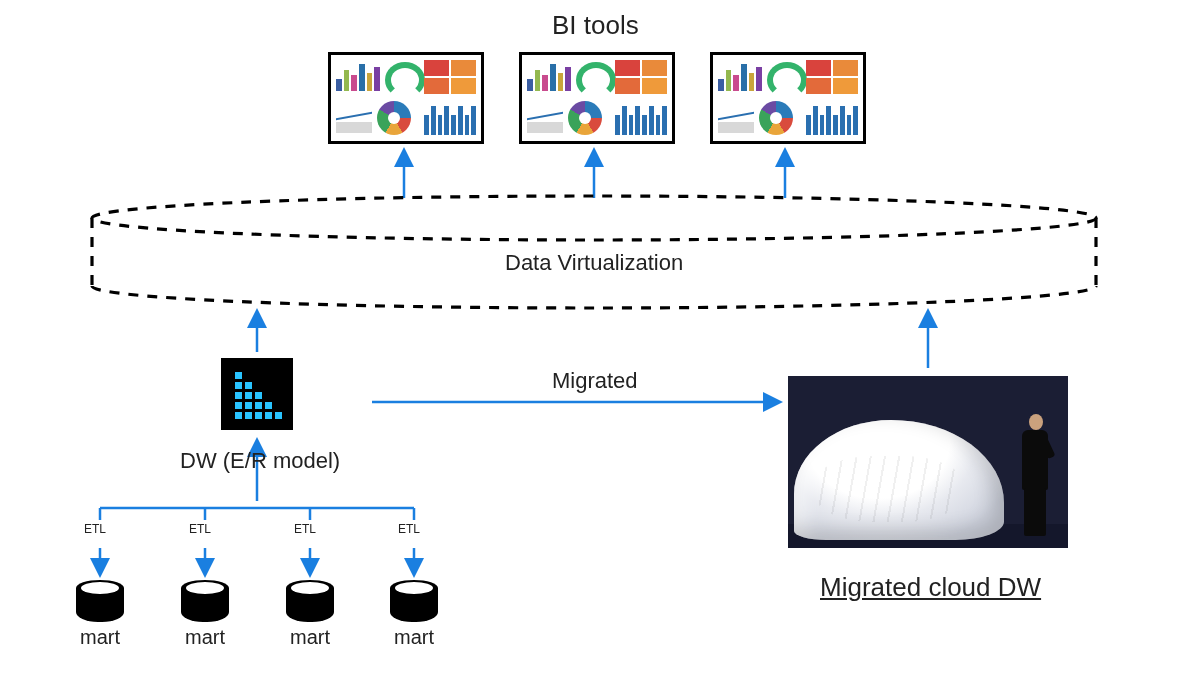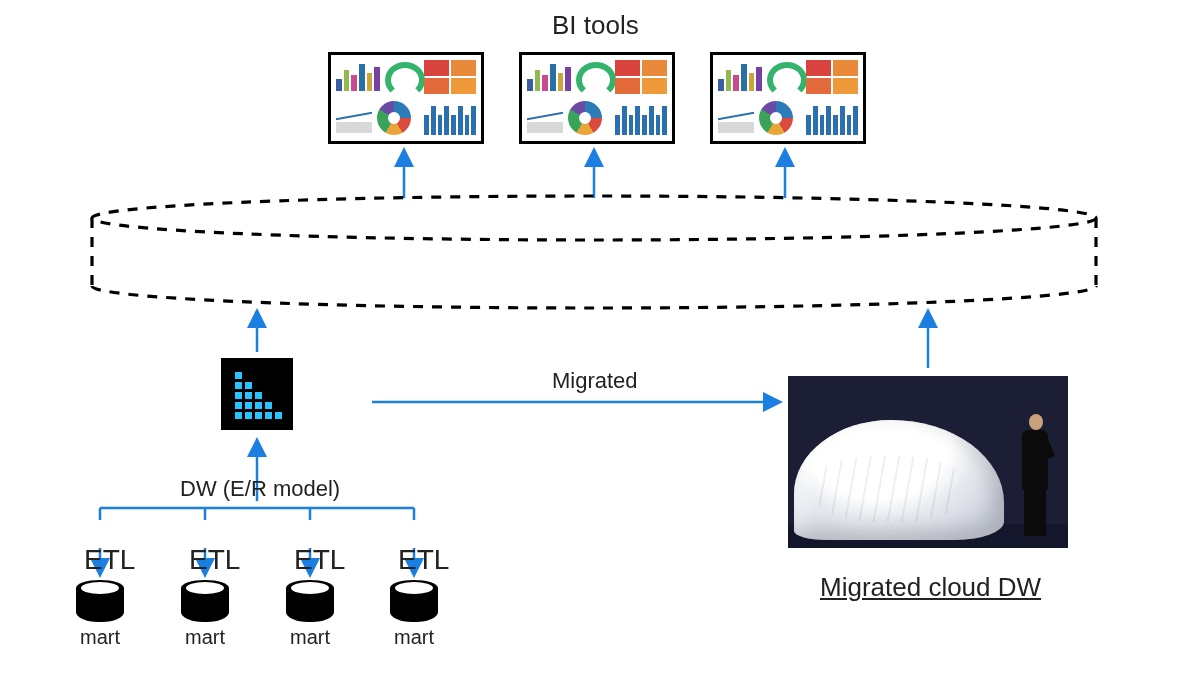--- a/index.html
+++ b/index.html
@@ -19,23 +19,22 @@
   }
   .label {
     position: absolute;
     font-size: 22px;
     color: #222;
     white-space: nowrap;
   }
   .label.big { font-size: 26px; }
   .etl {
     position: absolute;
-    font-size: 28px;
+    font-size: 12px;
     color: #222;
-    margin-top: 22px;
   }
   .mart {
     position: absolute;
     font-size: 20px;
     color: #222;
     text-align: center;
     width: 60px;
   }
 
   
@@ -276,20 +275,21 @@
     <line x1="414" y1="548" x2="414" y2="573" stroke="#1a7fe0" stroke-width="2.5" marker-end="url(#ah)"></line>
 
     <g stroke="#000" stroke-width="3.2" fill="none" stroke-dasharray="10 9">
       <ellipse cx="594" cy="218" rx="502" ry="22"></ellipse>
       <line x1="92" y1="218" x2="92" y2="286"></line>
       <line x1="1096" y1="218" x2="1096" y2="286"></line>
       <path d="M92,286 A502,22 0 0 0 1096,286"></path>
     </g>
   </svg>
 
+  <div class="label" style="left:505px; top:250px;">Data Virtualization</div>
 
   <div class="label" style="left:552px; top:368px;">Migrated</div>
 
   <div class="dwbox" style="left:221px; top:358px;">
     <svg viewBox="0 0 72 72">
       <g fill="#29c4ff">
         <rect x="14" y="14" width="7" height="7"></rect>
         <rect x="14" y="24" width="7" height="7"></rect>
         <rect x="24" y="24" width="7" height="7"></rect>
         <rect x="14" y="34" width="7" height="7"></rect>
@@ -301,21 +301,21 @@
         <rect x="44" y="44" width="7" height="7"></rect>
         <rect x="14" y="54" width="7" height="7"></rect>
         <rect x="24" y="54" width="7" height="7"></rect>
         <rect x="34" y="54" width="7" height="7"></rect>
         <rect x="44" y="54" width="7" height="7"></rect>
         <rect x="54" y="54" width="7" height="7"></rect>
       </g>
     </svg>
   </div>
 
-  <div class="label" style="left:180px; top:448px;margin-top:28px;">DW (E/R model)</div>
+  <div class="label" style="left:180px; top:448px;">DW (E/R model)</div>
 
   <div class="etl" style="left:84px;  top:522px;">ETL</div>
   <div class="etl" style="left:189px; top:522px;">ETL</div>
   <div class="etl" style="left:294px; top:522px;">ETL</div>
   <div class="etl" style="left:398px; top:522px;">ETL</div>
 
   <div class="cyl" style="left:76px;  top:580px;">
       <div class="body"></div>
       <div class="top"></div>
       <div class="lid"></div>

